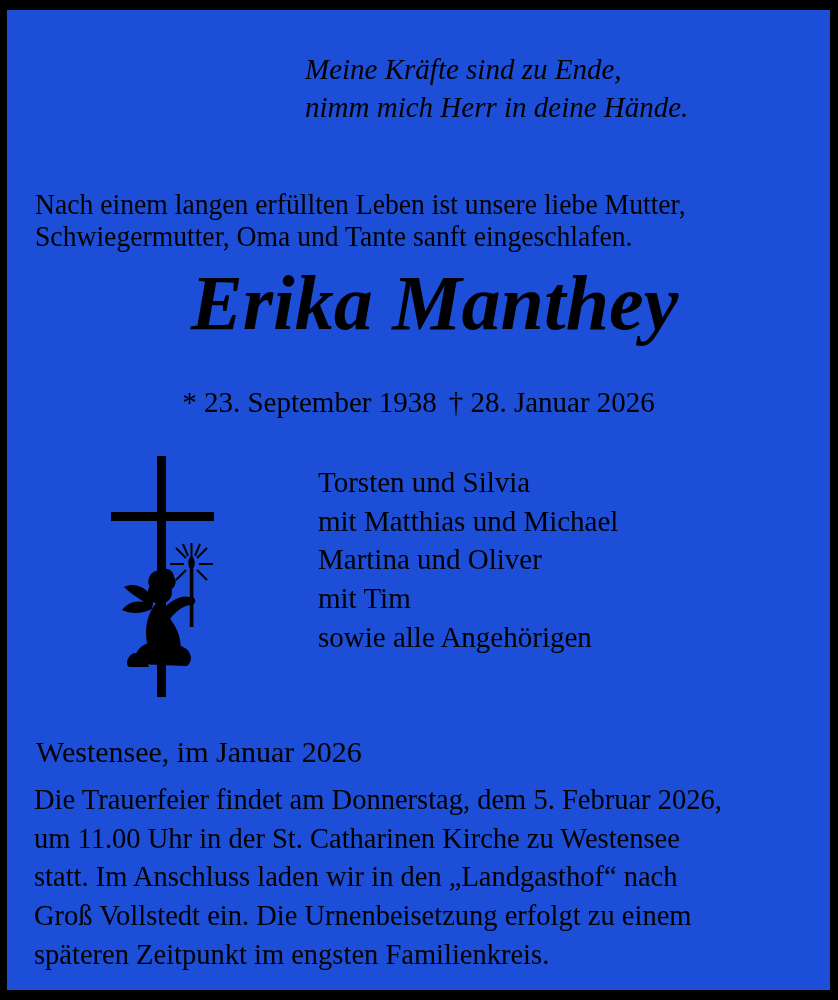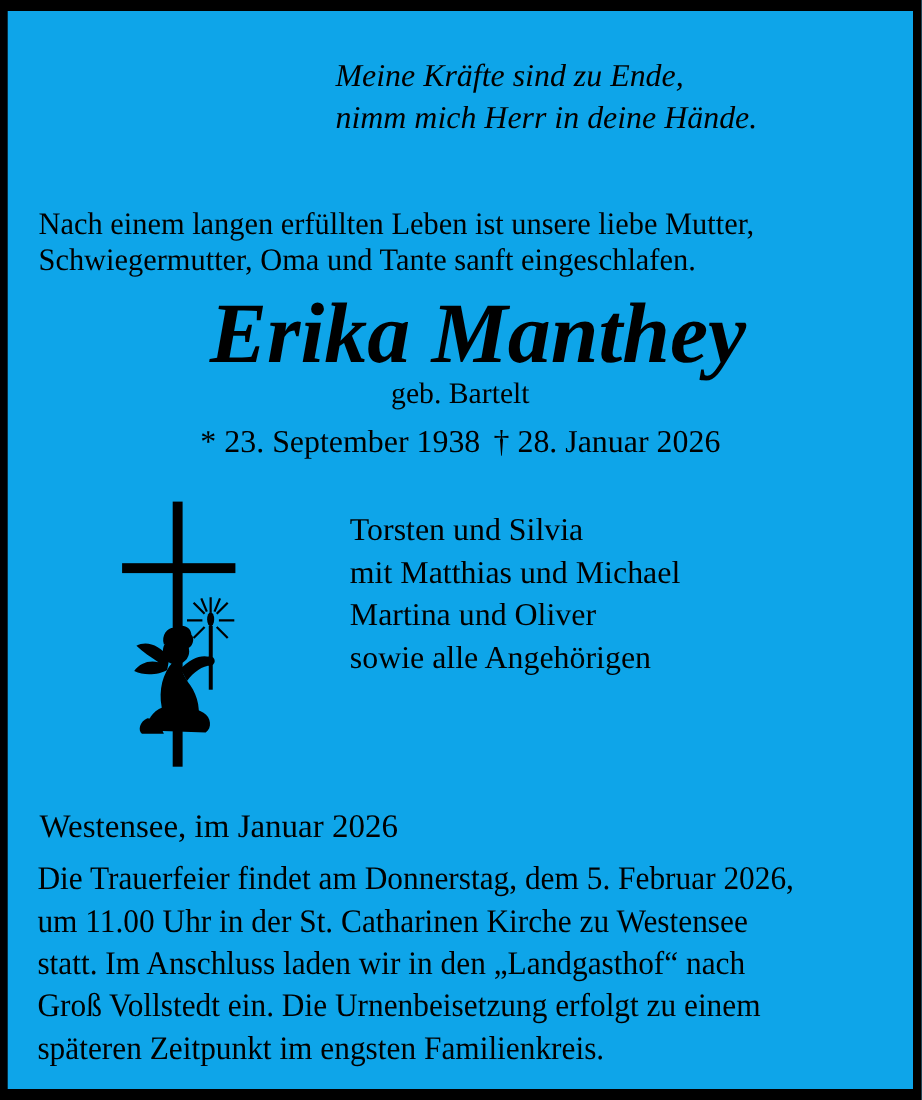--- a/index.html
+++ b/index.html
@@ -1,21 +1,21 @@
 <!DOCTYPE html>
 <html lang="de"><head>
 <meta charset="utf-8">
 <style>
   html, body { margin: 0; padding: 0; background: #ffffff; }
   .page {
     position: relative;
     width: 838px;
     height: 1000px;
     box-sizing: border-box;
-    background: #0ea5e9;
+    background: #1d4ed8;
     border-style: solid;
     border-color: #000000;
     border-width: 10px 8px 10px 7px; 
     font-family: "Liberation Serif", serif;
     color: #000000;
     overflow: hidden;
   }
   .abs { position: absolute; }
   
   .quote {
@@ -89,21 +89,20 @@
     <div>nimm mich Herr in deine Hände.</div>
   </div>
 
   <div class="abs intro">
     <div><span class="line">Nach einem langen erfüllten Leben ist unsere liebe Mutter,</span></div>
     <div><span class="line">Schwiegermutter, Oma und Tante sanft eingeschlafen.</span></div>
   </div>
 
   <h1 class="abs name">Erika Manthey</h1>
 
-  <div class="abs maiden">geb. Bartelt</div>
 
   <div class="abs dates">
     <span class="birth">* 23. September 1938</span><span class="death">† 28. Januar 2026</span>
   </div>
 
   <svg class="abs graphic" viewBox="0 0 110 250" aria-hidden="true">
     <g fill="#000000">
       <rect x="50" y="6" width="9" height="241"></rect>
       <rect x="4" y="62" width="103" height="9"></rect>
     </g>
@@ -132,20 +131,21 @@
       <path d="M50,152 C41,162 37,177 40,193 L42,206 72,208 C76,197 73,183 66,173 C61,166 57,158 56,152 Z"></path>
       <path d="M41,193 C31,197 26,205 28,214 L80,216 C86,212 85,202 78,198 C66,191 52,190 41,193 Z"></path>
       <path d="M27,203 C20,206 18,214 22,217 L42,217 36,204 Z"></path>
     </g>
   </svg>
 
   <div class="abs family">
     <div class="names">Torsten und Silvia</div>
     <div class="names">mit Matthias und Michael</div>
     <div class="names">Martina und Oliver</div>
+    <div class="names">mit Tim</div>
     <div class="names">sowie alle Angehörigen</div>
   </div>
 
   <div class="abs dateline">Westensee, im Januar 2026</div>
 
   <div class="abs funeral">
     <div><span class="line">Die Trauerfeier findet am Donnerstag, dem 5. Februar 2026,</span></div>
     <div><span class="line">um 11.00 Uhr in der St. Catharinen Kirche zu Westensee</span></div>
     <div><span class="line">statt. Im Anschluss laden wir in den „Landgasthof“ nach</span></div>
     <div><span class="line">Groß Vollstedt ein. Die Urnenbeisetzung erfolgt zu einem</span></div>

